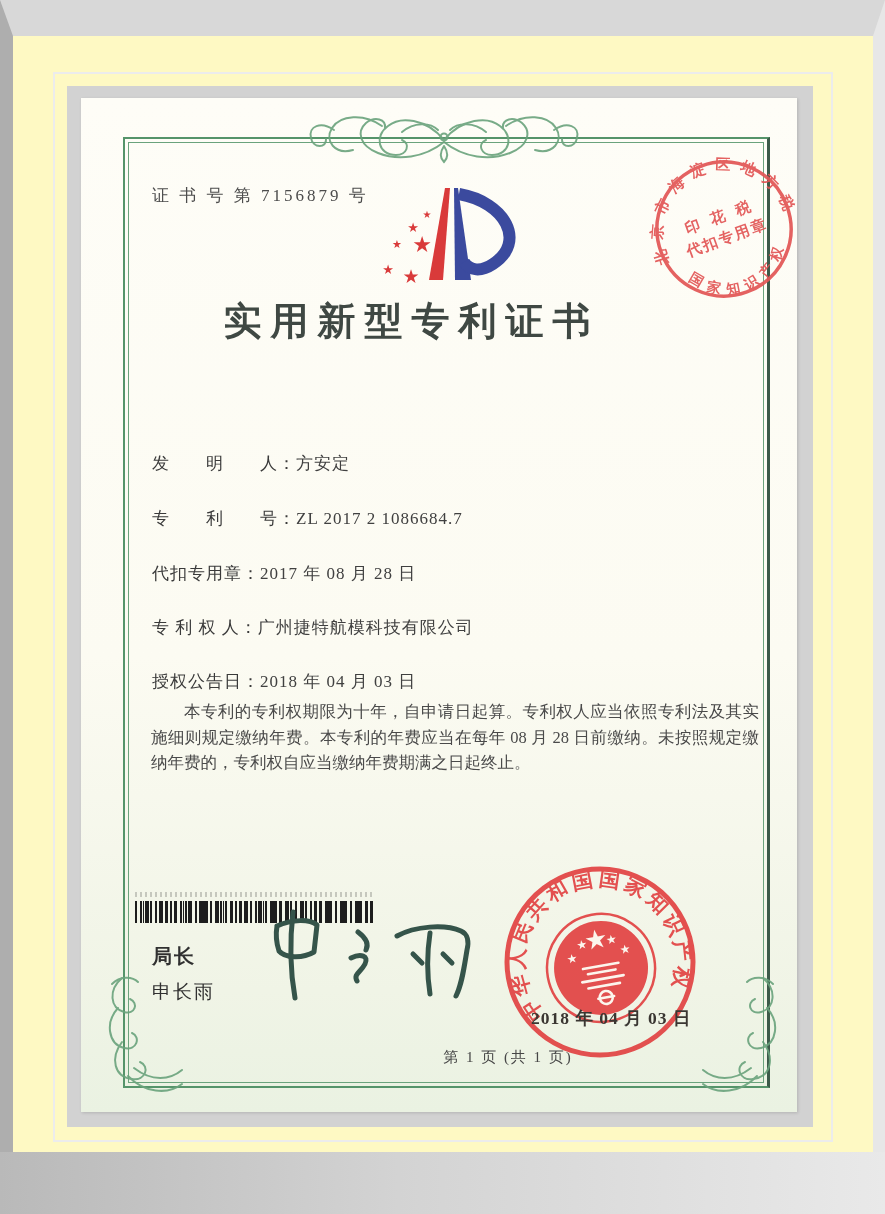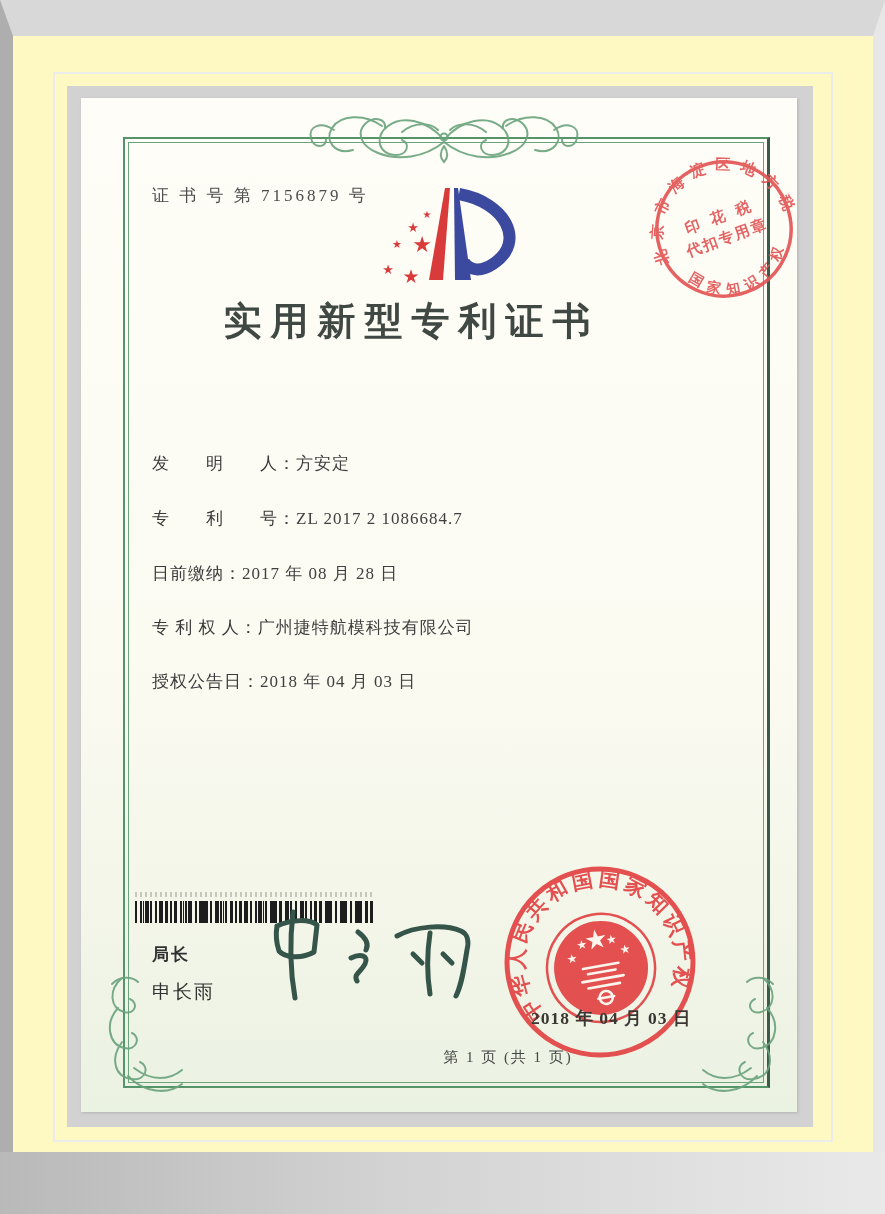--- a/index.html
+++ b/index.html
@@ -34,21 +34,21 @@
   .row .val{color:#404040;}
   .bodytext{position:absolute;left:70px;top:601px;width:608px;font-size:16.5px;line-height:25.6px;
     color:#4a4a4a;text-align:justify;}
   .bodytext p{margin:0;text-indent:2em;}
   .barcode-echo{position:absolute;left:54px;top:794px;width:240px;height:5px;opacity:.22;
     background:repeating-linear-gradient(90deg,#222 0 2px,transparent 2px 5px);}
   .barcode{position:absolute;left:54px;top:803px;width:240px;height:22px;
     background:repeating-linear-gradient(90deg,#1d1d1d 0 2px,transparent 2px 5px),
                repeating-linear-gradient(90deg,#1d1d1d 0 1px,transparent 1px 8px),
                repeating-linear-gradient(90deg,transparent 0 11px,#1d1d1d 11px 14px);}
-  .signer-title{position:absolute;left:71px;top:845px;font-size:17px;font-weight:600;color:#303030;letter-spacing:2px;}
+  .signer-title{position:absolute;left:71px;top:845px;font-size:20px;font-weight:600;color:#303030;letter-spacing:2px;}
   .signer-name{position:absolute;left:71px;top:881px;font-size:19px;font-weight:400;color:#303030;letter-spacing:2px;}
   .signature{position:absolute;left:182px;top:798px;width:232px;height:108px;}
   .bigseal{position:absolute;left:419px;top:764px;width:200px;height:200px;transform:rotate(-10deg);opacity:.93;z-index:3;}
   .sealdate{position:absolute;left:450px;top:908px;font-size:17.5px;font-weight:700;color:#3a3632;
     letter-spacing:1px;z-index:4;}
   .footer{position:absolute;left:0;top:950px;width:854px;text-align:center;font-size:15px;color:#464646;letter-spacing:2px;}
 </style>
 </head>
 <body>
 
@@ -130,30 +130,31 @@
 
     <div class="title">实用新型专利证书</div>
 
     <div class="row" style="top:354px">
       <span class="lab">发　　明　　人：</span><span class="val">方安定</span>
     </div>
     <div class="row" style="top:409px">
       <span class="lab">专　　利　　号：</span><span class="val">ZL 2017 2 1086684.7</span>
     </div>
     <div class="row" style="top:464px">
-      <span class="lab">日前缴纳：</span><span class="val">2017 年 08 月 28 日</span>
+      <span class="lab">代扣专用章：</span><span class="val">2017 年 08 月 28 日</span>
     </div>
     <div class="row" style="top:518px">
       <span class="lab">专  利  权  人：</span><span class="val">广州捷特航模科技有限公司</span>
     </div>
     <div class="row" style="top:572px">
       <span class="lab">授权公告日：</span><span class="val">2018 年 04 月 03 日</span>
     </div>
 
     <div class="bodytext">
+      <p>本专利的专利权期限为十年，自申请日起算。专利权人应当依照专利法及其实施细则规定缴纳年费。本专利的年费应当在每年 08 月 28 日前缴纳。未按照规定缴纳年费的，专利权自应当缴纳年费期满之日起终止。</p>
     </div>
 
     <div class="barcode-echo"></div>
     <div class="barcode"></div>
 
     <div class="signer-title">局长</div>
     <div class="signer-name">申长雨</div>
 
     <svg class="signature" viewBox="0 0 232 108">
       <g fill="none" stroke="#35544a" stroke-width="5" stroke-linecap="round" stroke-linejoin="round">

